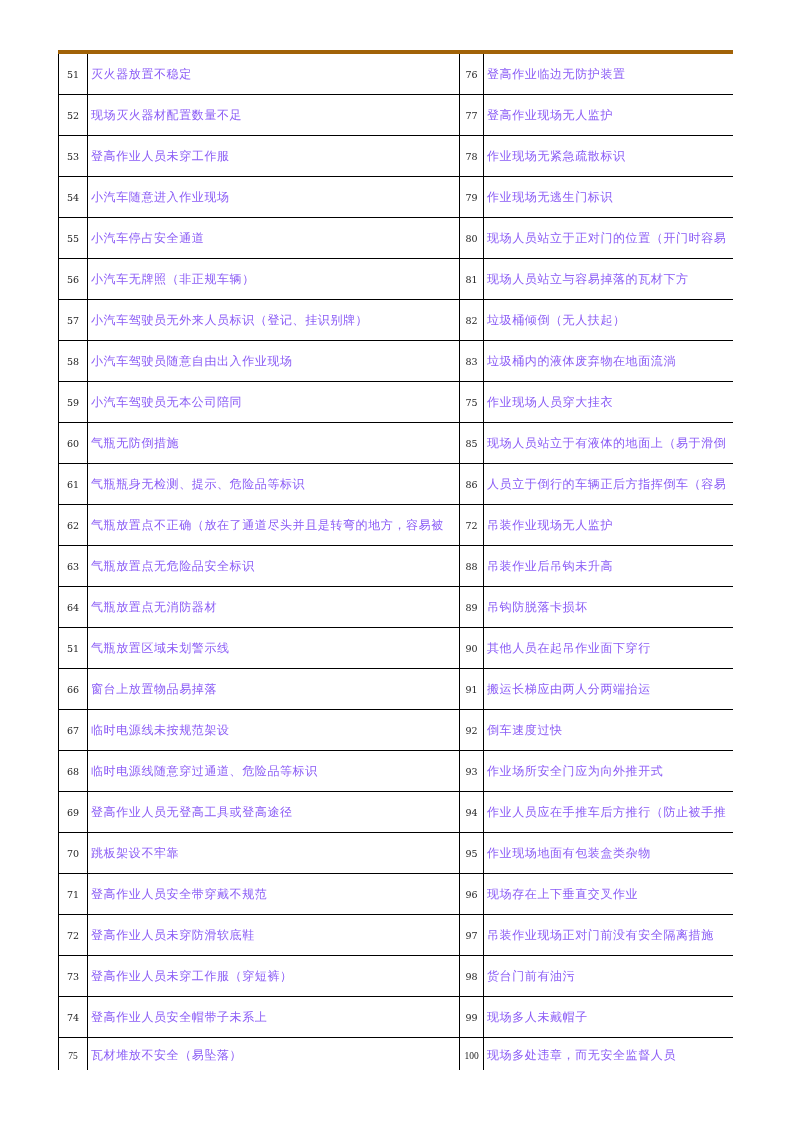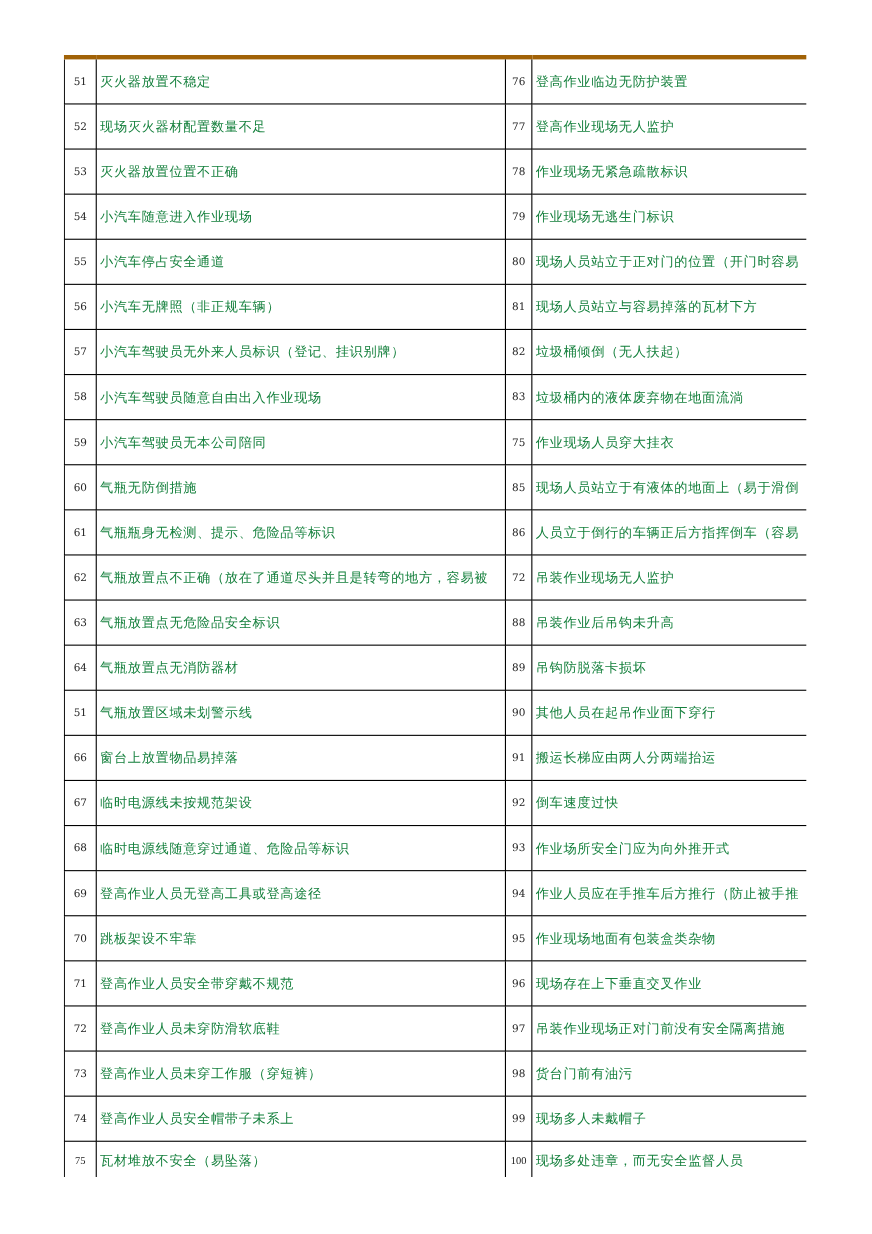--- a/index.html
+++ b/index.html
@@ -43,21 +43,21 @@
       text-align: center;
       font-size: 9.5px;
       color: #222;
     }
     td.num.r { width: 23px; }
     td.txt {
       text-align: left;
       font-size: 12px;
       padding-left: 3px !important;
       letter-spacing: 0.6px;
-      color: #15803d;
+      color: #8b5cf6;
       margin-left: 16px;
     }
     td.txt.l { width: 368px; }
     td.txt.r { width: 330px; border-right: none !important; }
     .cell-inner {
       overflow: hidden;
       white-space: nowrap;
       display: block;
     }
   </style>
@@ -92,21 +92,21 @@
           </td>
     <td class="num r">77</td>
     <td class="txt r">
             <span class="cell-inner">登高作业现场无人监护</span>
           </td>
   </tr>
 
   <tr>
     <td class="num">53</td>
     <td class="txt l">
-            <span class="cell-inner">灭火器放置位置不正确</span>
+            <span class="cell-inner">登高作业人员未穿工作服</span>
           </td>
     <td class="num r">78</td>
     <td class="txt r">
             <span class="cell-inner">作业现场无紧急疏散标识</span>
           </td>
   </tr>
 
   <tr>
     <td class="num">54</td>
     <td class="txt l">

